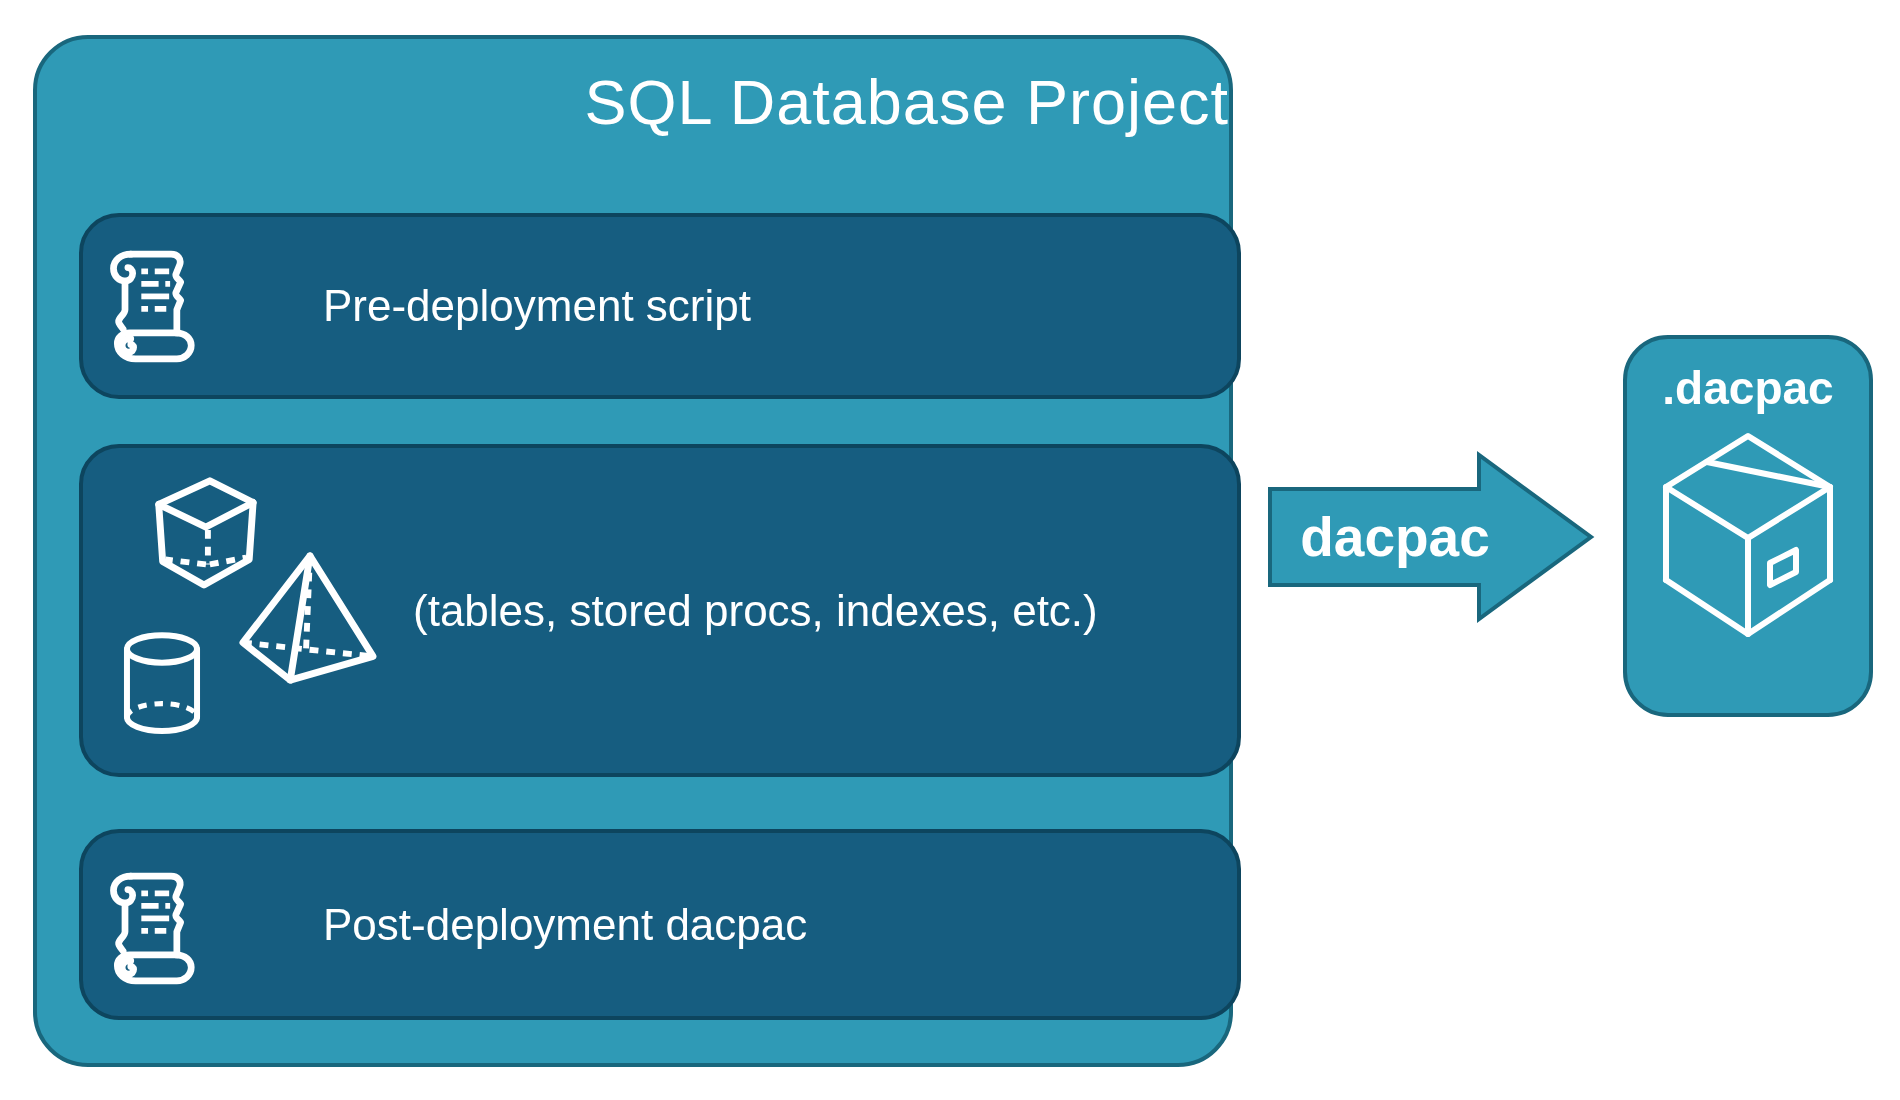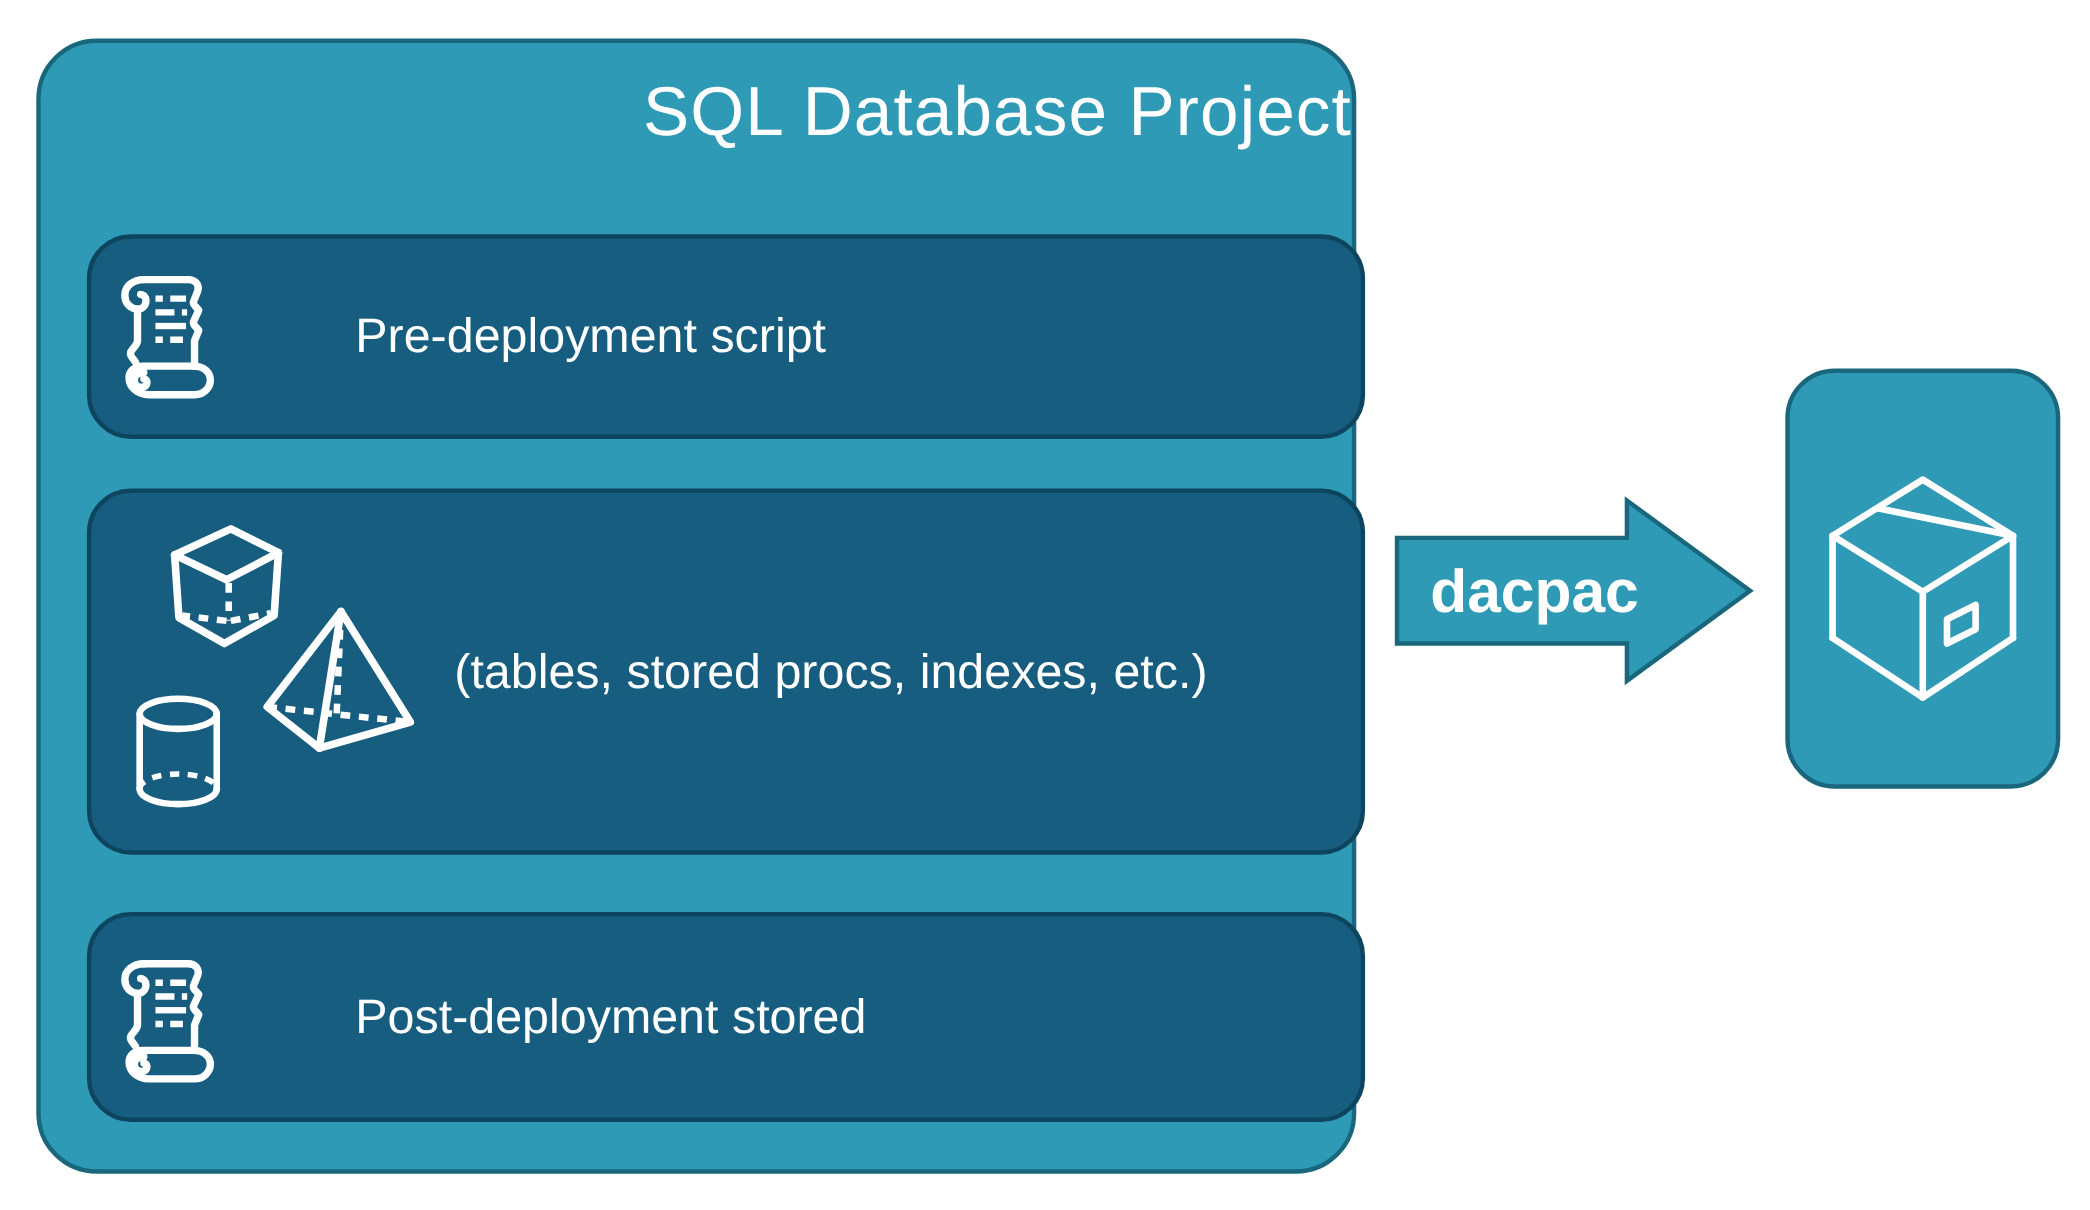--- a/index.html
+++ b/index.html
@@ -124,32 +124,33 @@
         <path d="M25,38 L25,68 C25,72 21,74 19,78 C17,81 20,84 23,88"></path>
         <path d="M30,92 L78,92 C88,92 94,98 94,105 C94,113 87,119 79,119 L36,119 C25,119 17,112 17,103 C17,97 22,92 30,92"></path>
         <path d="M31,98 C25,98 22,101 22,105 C22,109 25,112 29,112 C32,112 34,110 34,107 C34,105 32,104 31,104"></path>
         <g stroke-width="6" stroke-linecap="butt">
           <path d="M42,28 L49,28 M56,28 L71,28"></path>
           <path d="M42,41 L60,41 M67,41 L72,41"></path>
           <path d="M42,54 L71,54"></path>
           <path d="M42,67 L49,67 M56,67 L68,67"></path>
         </g>
       </svg>
-      <div class="item-label">Post-deployment stored</div>
+      <div class="item-label">Post-deployment dacpac</div>
     </div>
   </div>
 
   <div class="build-arrow">
     <svg width="326" height="170" viewBox="0 0 326 170">
       <polygon points="2,37 211,37 211,3 323,85 211,167 211,133 2,133" fill="#2F9AB6" stroke="#19677D" stroke-width="4" stroke-linejoin="miter"></polygon>
     </svg>
     <div class="build-label">dacpac</div>
   </div>
 
   <div class="dacpac-box">
+    <div class="dacpac-label">.dacpac</div>
     <svg class="icon package-icon" viewBox="0 0 180 210" fill="none" stroke="#FFFFFF" stroke-width="6" stroke-linecap="round" stroke-linejoin="round">
       <path d="M90,6 L172,57 L90,108 L8,57 Z"></path>
       <path d="M49,32 L172,57"></path>
       <path d="M8,57 L8,150 M172,57 L172,150 M90,108 L90,204"></path>
       <path d="M8,150 L90,204 L172,150"></path>
       <path d="M112,133 L138,120 L138,142 L112,155 Z"></path>
     </svg>
   </div>
 
 </div>

